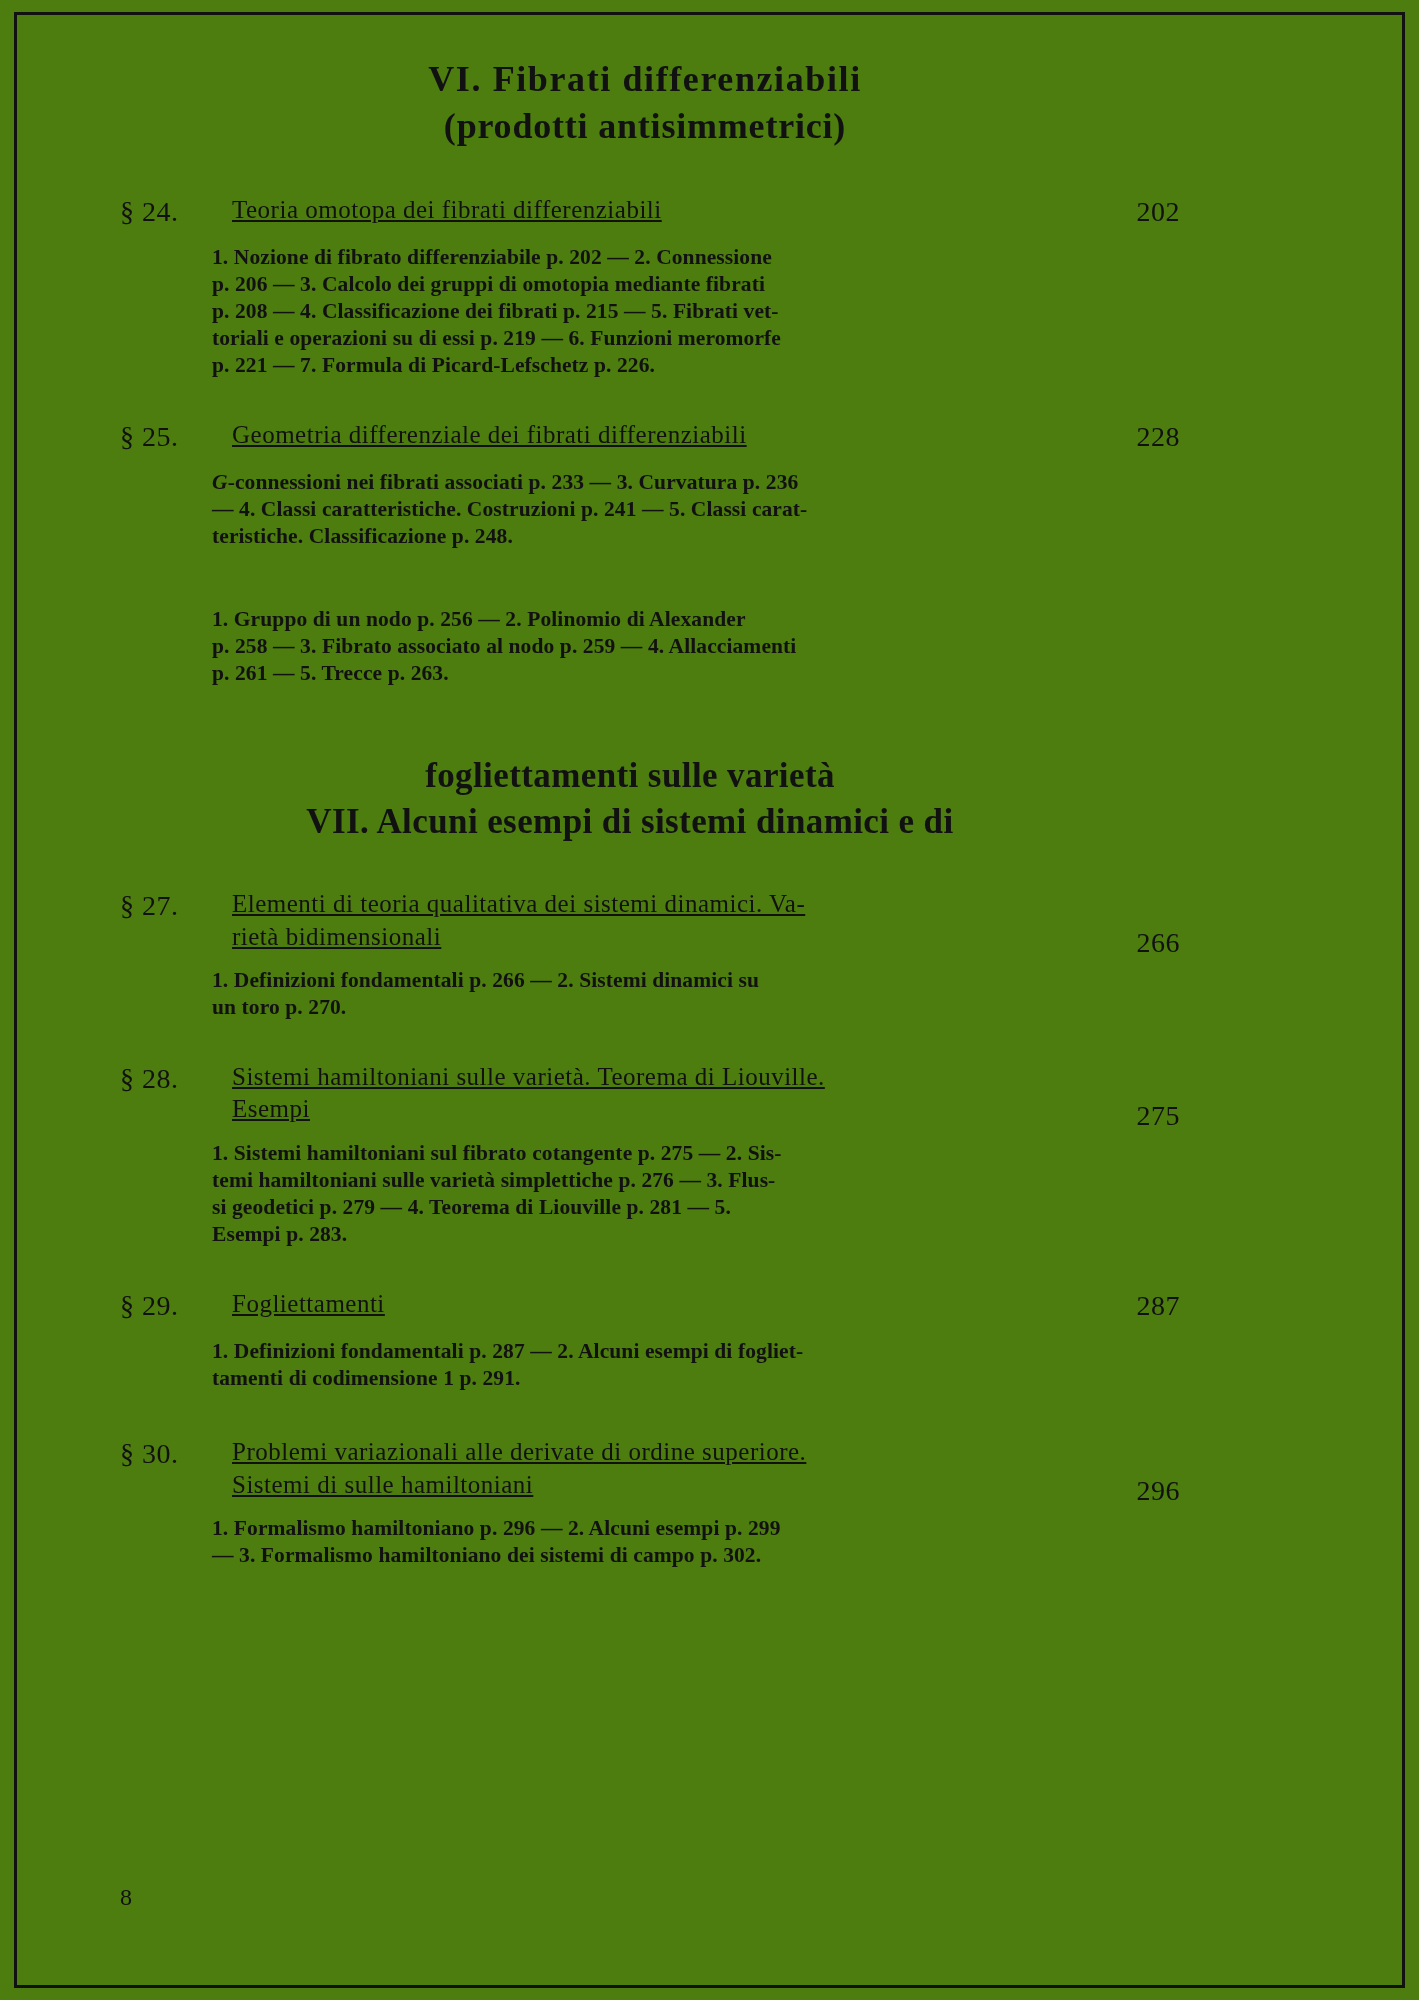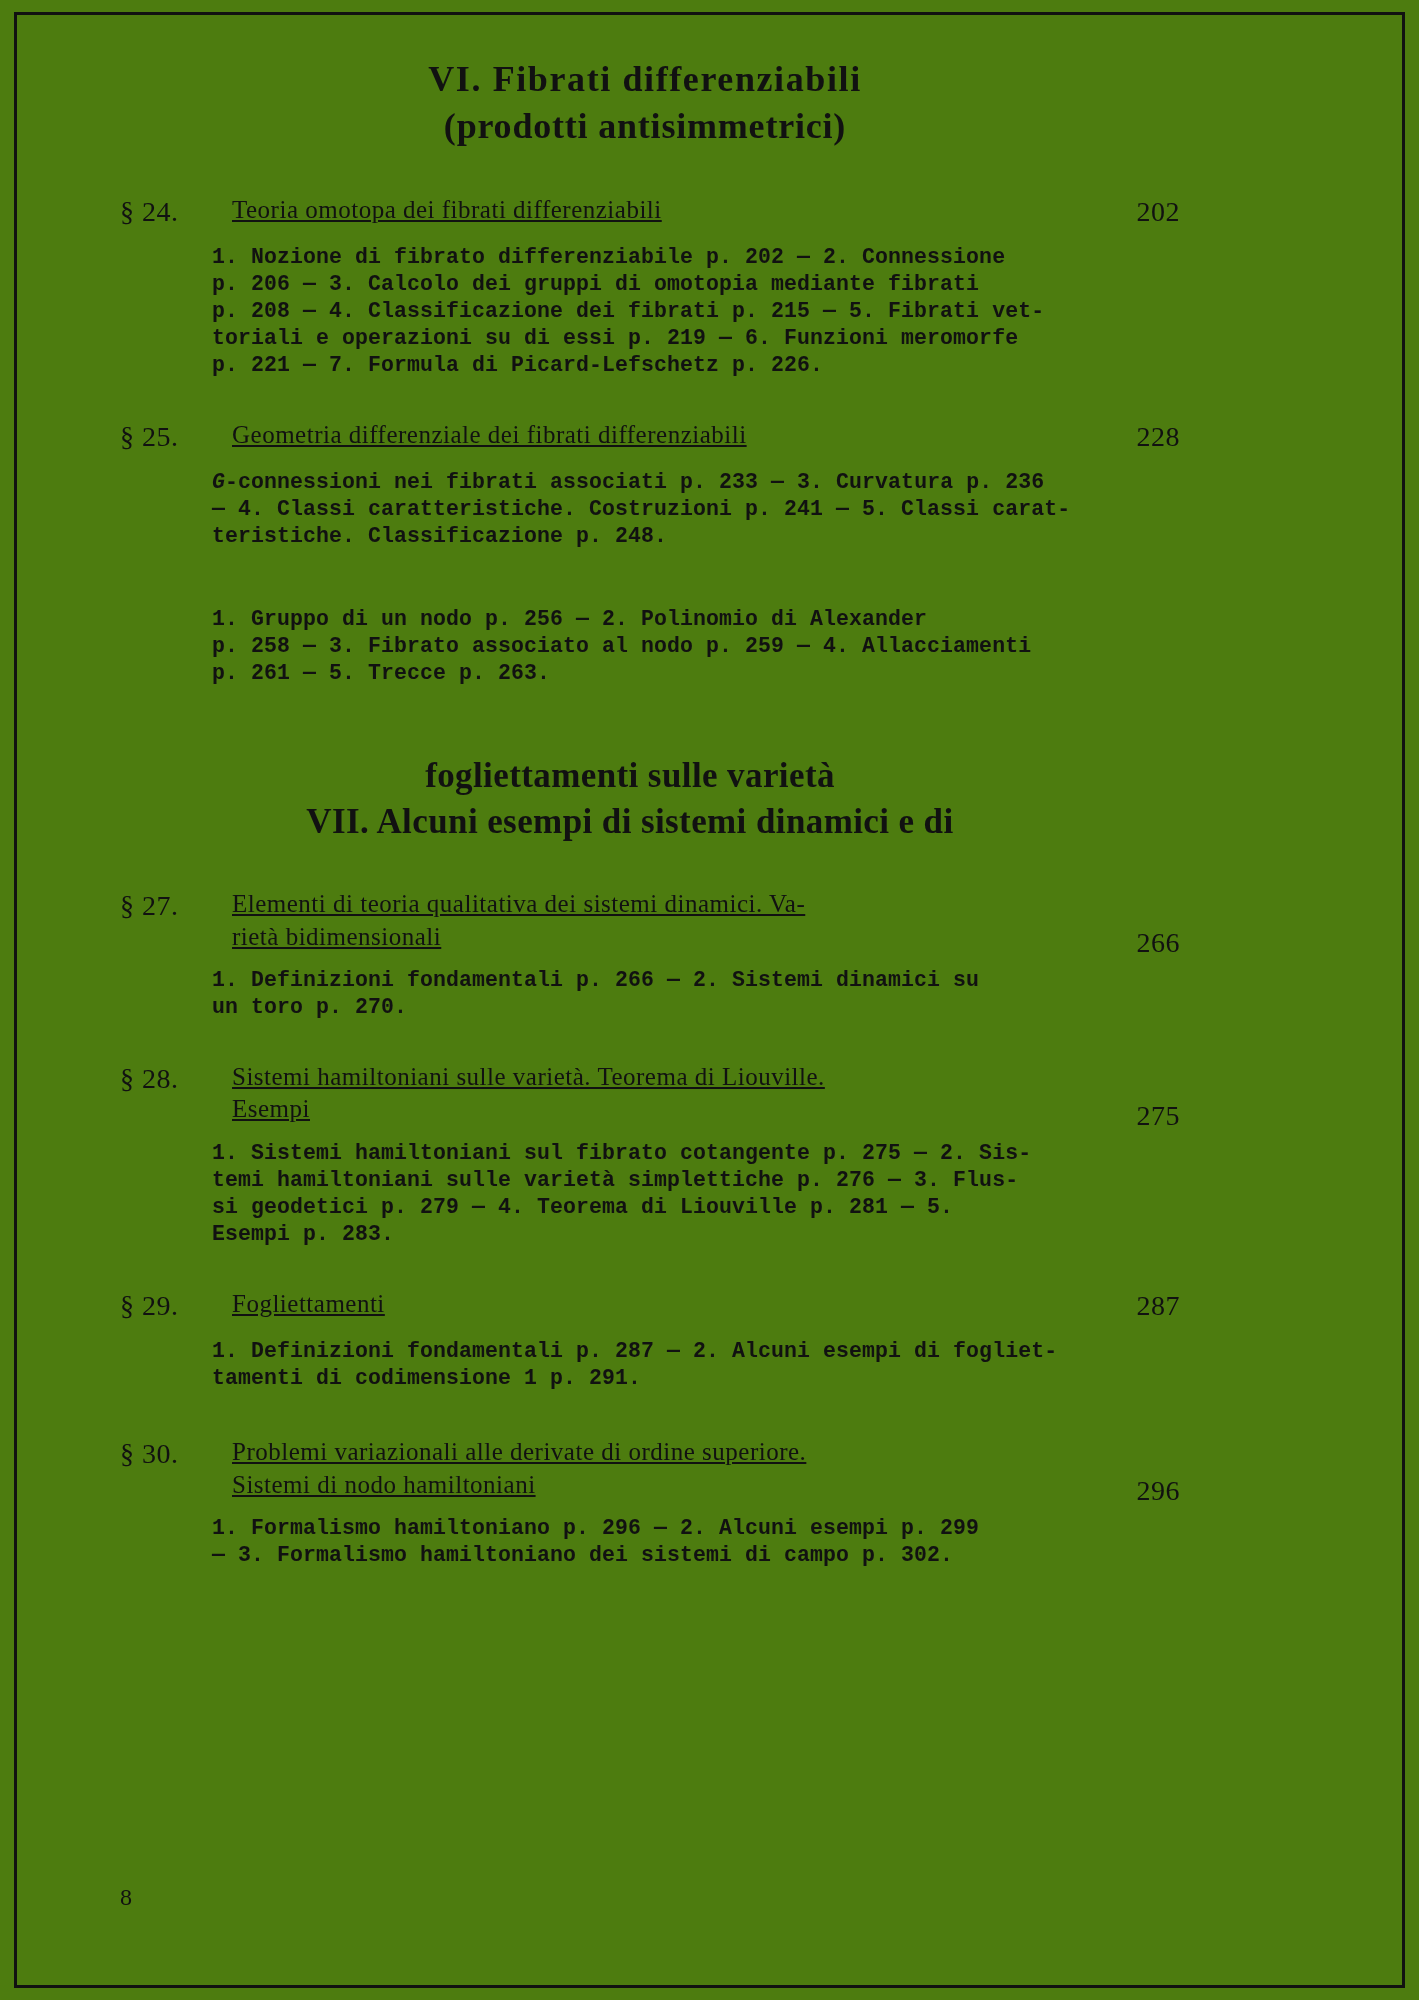--- a/index.html
+++ b/index.html
@@ -91,21 +91,21 @@
   
   .subs {
     margin-left: 92px;
     margin-top: 14px;
     width: 800px;
     font-size: 21.5px;
     font-weight: 700;
     line-height: 1.255;
     letter-spacing: 0.1px;
   }
-  .subs .sline { display: block; white-space: nowrap; font-family: Liberation Mono, monospace; }
+  .subs .sline { display: block; white-space: nowrap; }
   .subs i { font-style: italic; font-weight: 700; }
 
   .gap-24 { height: 40px; }
   .gap-25 { height: 42px; }
   .gap-27 { height: 40px; }
   .gap-28 { height: 40px; }
   .gap-29 { height: 44px; }
   .gap-before24 { height: 44px; }
   .gap-after26 { height: 66px; }
   .gap-afterchap7 { height: 44px; }
@@ -236,21 +236,21 @@
       </div>
     </div>
 
     <div class="gap-29"></div>
 
     <div class="entry">
       <div class="sec-row">
         <div class="sec-num">§ 30.</div>
         <div class="sec-title">
           <span class="tline">Problemi variazionali alle derivate di ordine superiore.</span>
-          <span class="tline">Sistemi di nodo hamiltoniani</span>
+          <span class="tline">Sistemi di sulle hamiltoniani</span>
         </div>
         <div class="sec-page row2">296</div>
       </div>
       <div class="subs">
         <span class="sline">1. Formalismo hamiltoniano p. 296 — 2. Alcuni esempi p. 299</span>
         <span class="sline">— 3. Formalismo hamiltoniano dei sistemi di campo p. 302.</span>
       </div>
     </div>
 
   </div>

